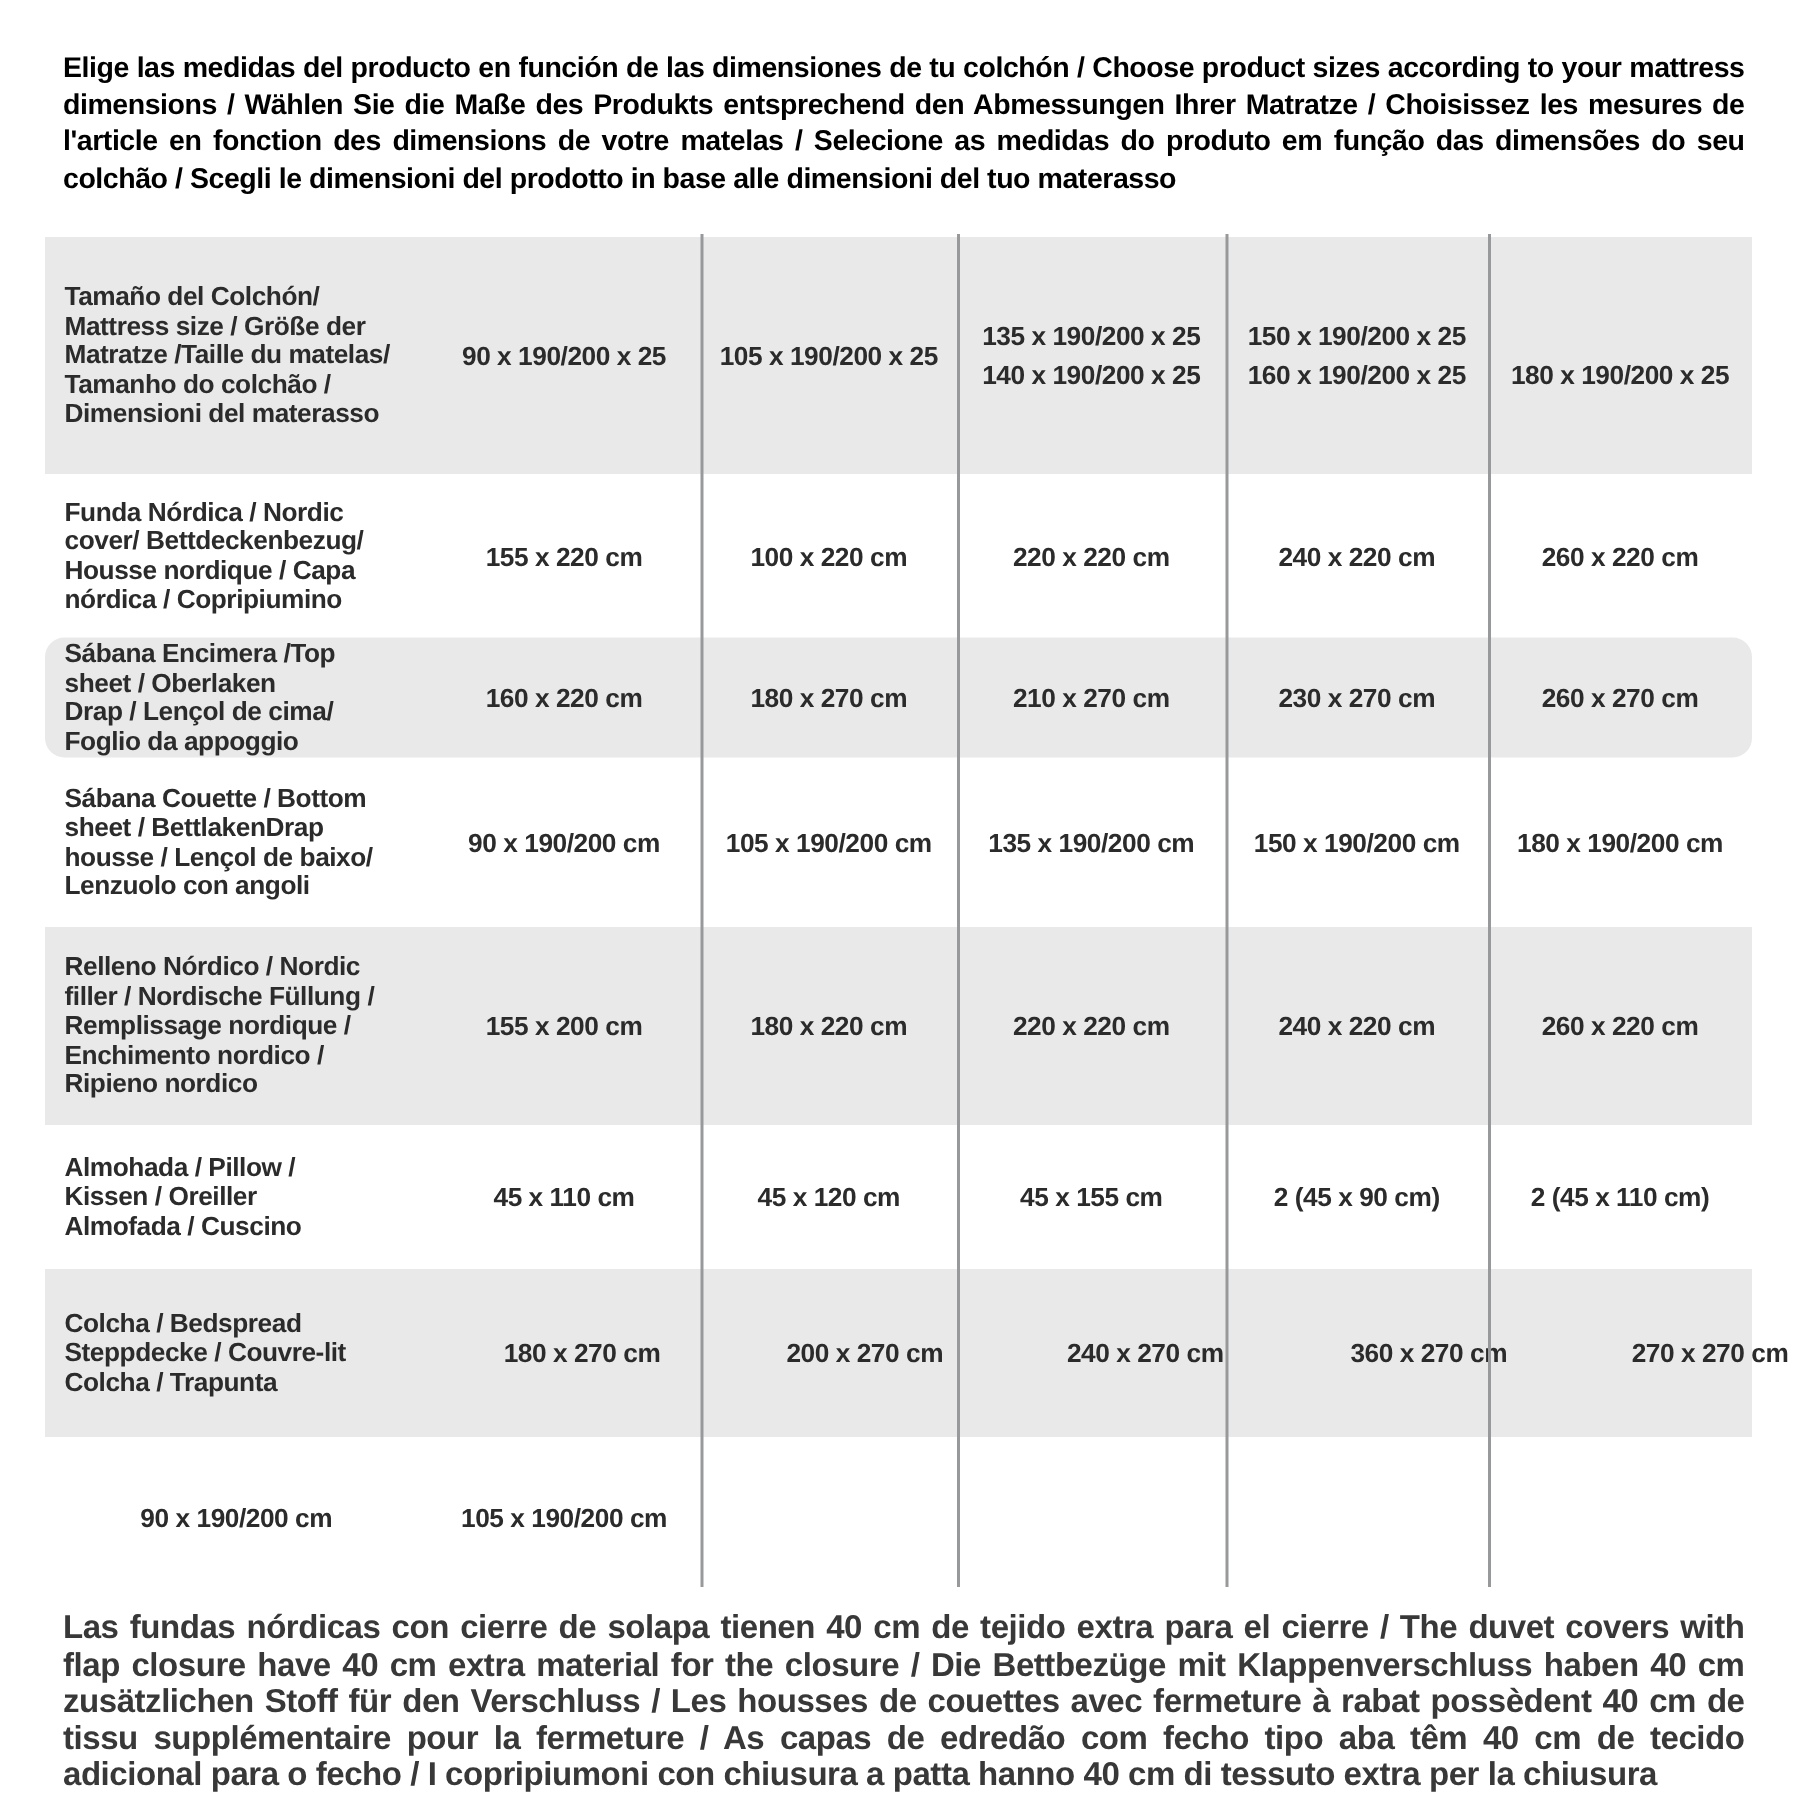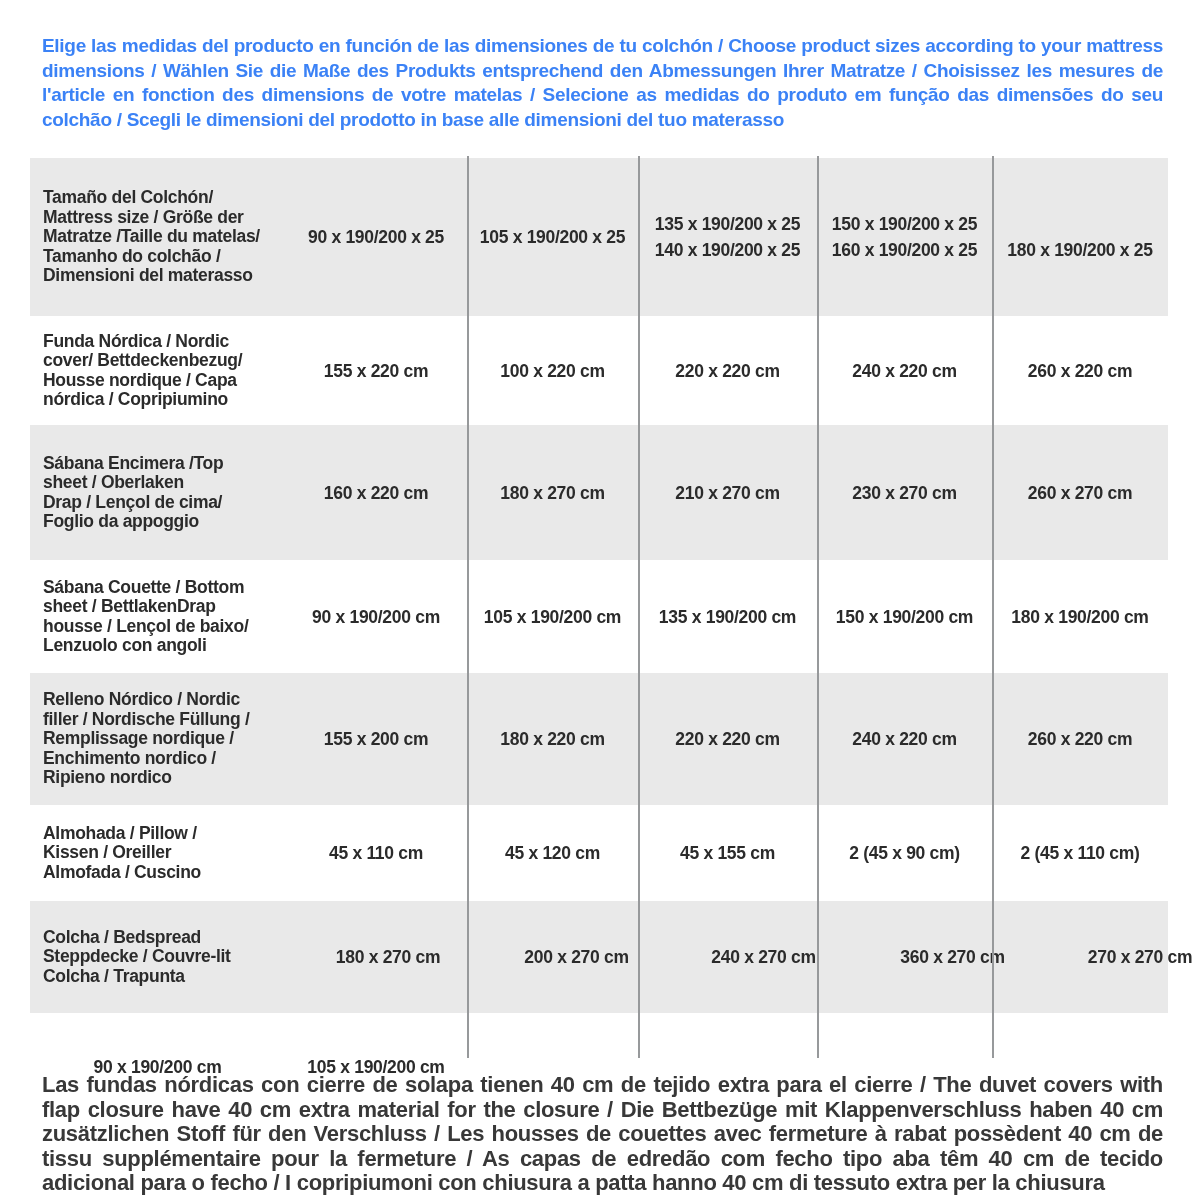--- a/index.html
+++ b/index.html
@@ -14,21 +14,21 @@
   }
   .intro {
     position: absolute;
     left: 42px;
     top: 34px;
     width: 1121px;
     font-size: 19px;
     line-height: 24.5px;
     text-align: justify;
     letter-spacing: -0.3px;
-    color: #3b82f6;
+    color: #000000;
   }
   .size-table {
     position: absolute;
     left: 30px;
     top: 158px;
     width: 1138px;
     height: 900px;
   }
   .sep {
     position: absolute;
@@ -43,21 +43,21 @@
   .sep.s3 { left: 787px; }
   .sep.s4 { left: 962px; }
   .trow {
     display: grid;
     grid-template-columns: 255px 182px 171px 179px 175px 176px;
     width: 1138px;
   }
   .trow.gray { background: #e9e9e9; }
   .r0 { height: 158px; }
   .r1 { height: 109px; }
-  .r2 { height: 135px; }
+  .r2 { height: 80px; border-radius: 13px; }
   .r3 { height: 113px; }
   .r4 { height: 132px; }
   .r5 { height: 96px; }
   .r6 { height: 112px; gap: 12px; }
   .r7 { height: 108px; }
   .cell-label {
     display: flex;
     align-items: center;
     padding-left: 13px;
     font-size: 17.5px;

